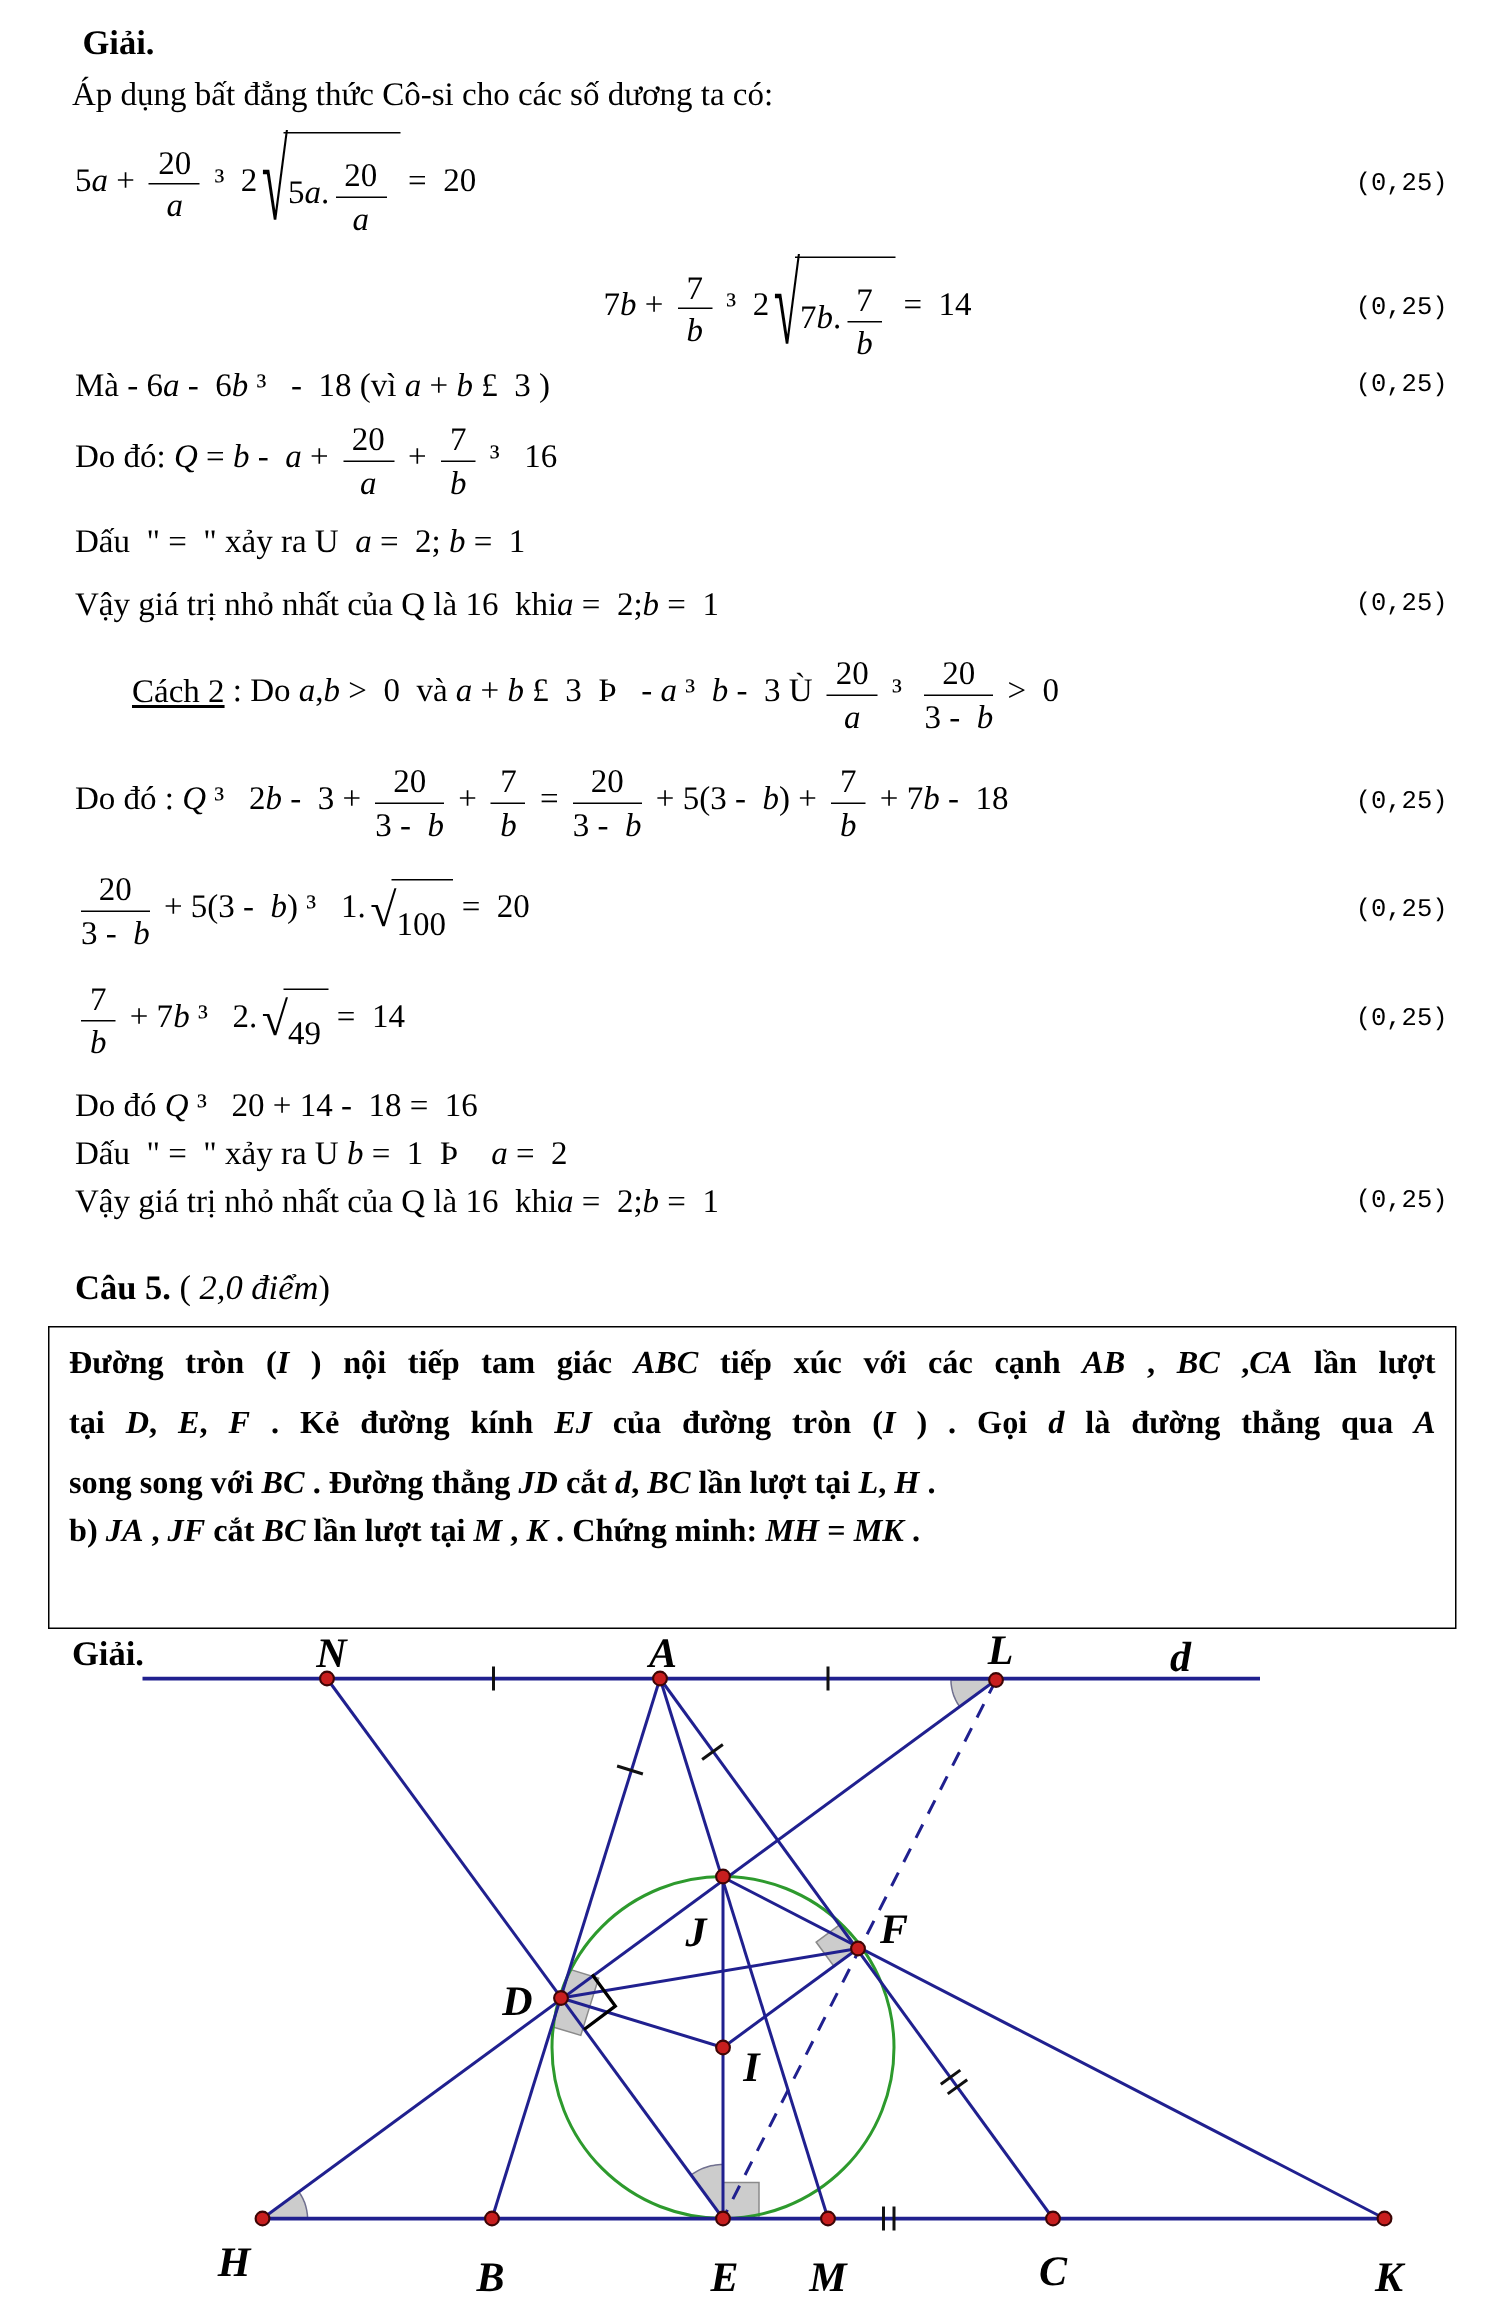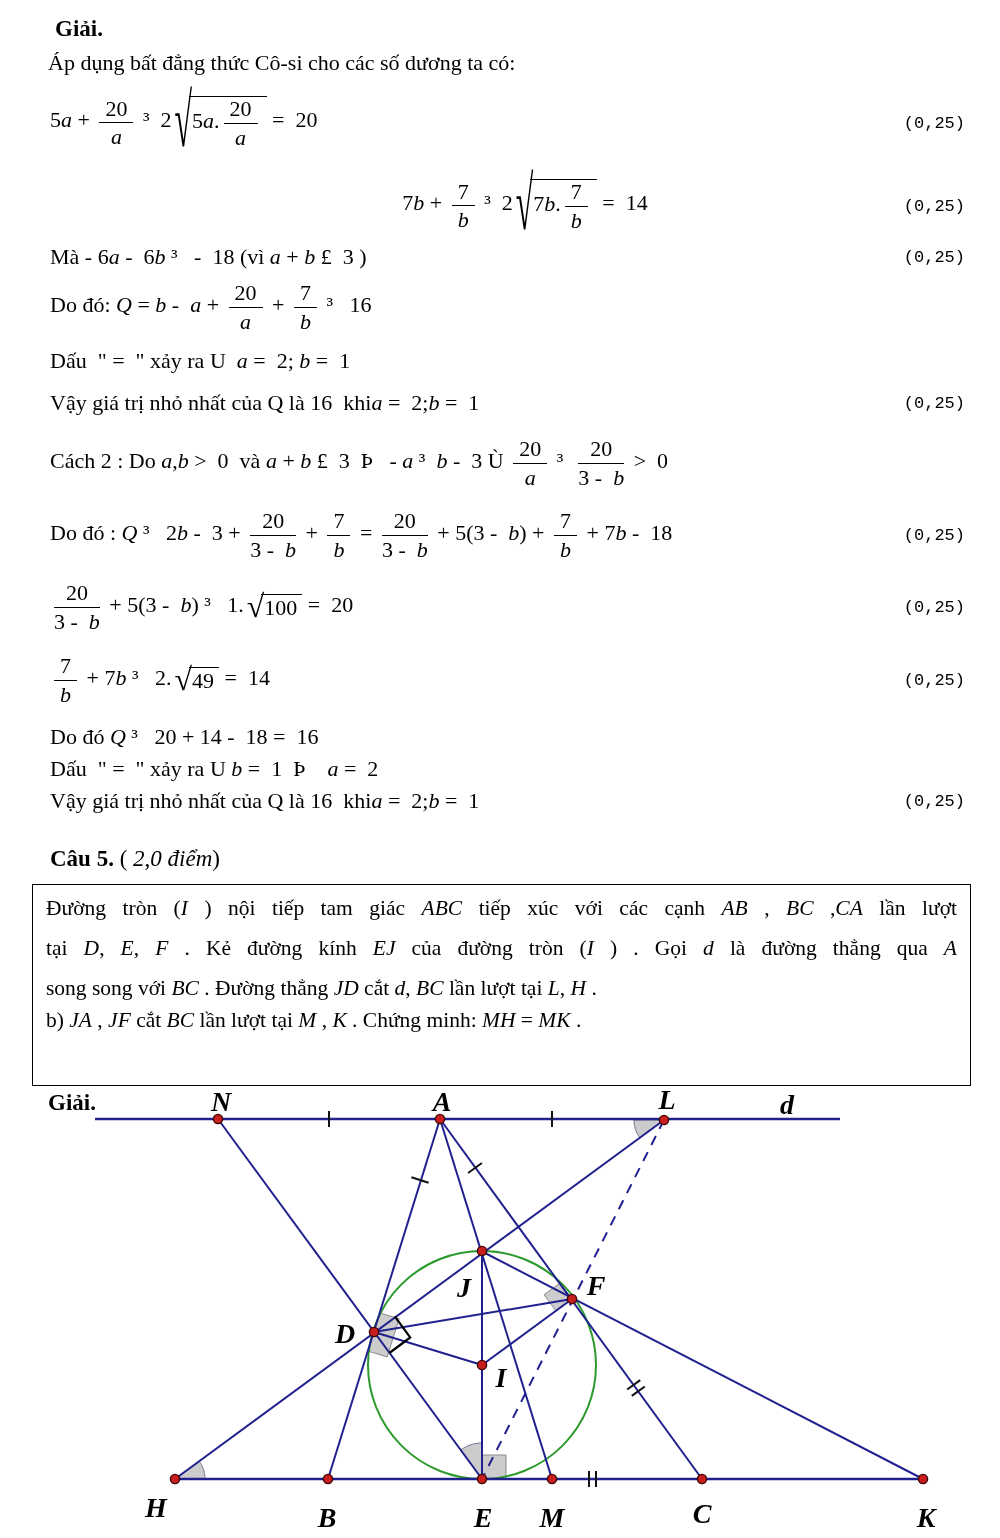--- a/index.html
+++ b/index.html
@@ -10,32 +10,32 @@
   .abs{position:absolute;}
   .row{position:absolute;left:0;width:1000px;display:flex;align-items:center;}
   .rc{padding-left:50px;font-size:22px;white-space:pre-wrap;line-height:1.15;}
   .score{position:absolute;right:35px;top:50%;transform:translateY(-50%);font-size:17px;font-family:Liberation Mono, monospace;}
   .frac{display:inline-flex;flex-direction:column;text-align:center;vertical-align:middle;margin:0 4px;line-height:1.05;}
   .frac .num{display:block;border-bottom:1.7px solid #000;padding:0 6px 2px;}
   .frac .den{display:block;padding-top:2px;}
   .sqrt{display:inline-flex;align-items:center;vertical-align:middle;margin-left:3px;}
   .sgn{display:inline-block;font-size:1.45em;line-height:1;margin-right:-3px;}
   .sgn.tall{transform:scaleY(2.35);transform-origin:55% 52%;}
-  .rnd{border-top:1.9px solid #000;padding:0 5px 0 3px;}
+  .rnd{border-top:1.9px solid #000;padding:16px 5px 0 3px;}
   #s1-title{left:55px;top:16px;font-weight:bold;font-size:23px;}
   #s1-intro{left:48px;top:50px;font-size:22px;}
   #cau5{left:50px;top:846px;font-size:23px;}
   #problem-box{left:32px;top:884px;width:939px;height:202px;border:1.7px solid #000;box-sizing:border-box;font-size:21.5px;}
-  .bl{padding:0 13px;line-height:26px;}
+  .bl{padding:0 13px;line-height:26px;font-weight:bold;}
   .bl.just{text-align:justify;text-align-last:justify;}
   #giai2{left:48px;top:1090px;font-weight:bold;font-size:23px;}
   #figure-svg{position:absolute;left:0;top:1085px;width:1000px;height:453px;}
   #figure-svg text{font-family:"Liberation Serif",serif;font-weight:bold;font-style:italic;font-size:28px;fill:#000;text-anchor:middle;}
   i{font-style:italic;}
-  .ul{}
+  .ul{text-decoration:underline;margin-left:38px;}
 </style>
 </head>
 <body>
 
 <div id="s1-title" class="abs">Giải.</div>
 <div id="s1-intro" class="abs">Áp dụng bất đẳng thức Cô-si cho các số dương ta có:</div>
 
 <div id="solution-rows">
     <div class="row" style="top: 80px; height: 85px;">
       <div class="rc"><span><span>5</span><i>a</i><span> + </span></span><span class="frac"><span class="num"><span>20</span></span><span class="den"><i>a</i></span></span><span> ³  2</span><span class="sqrt"><span class="sgn tall">√</span><span class="rnd"><span><span>5</span><i>a</i><span>.</span></span><span class="frac"><span class="num"><span>20</span></span><span class="den"><i>a</i></span></span></span></span><span> =  20</span></div>

